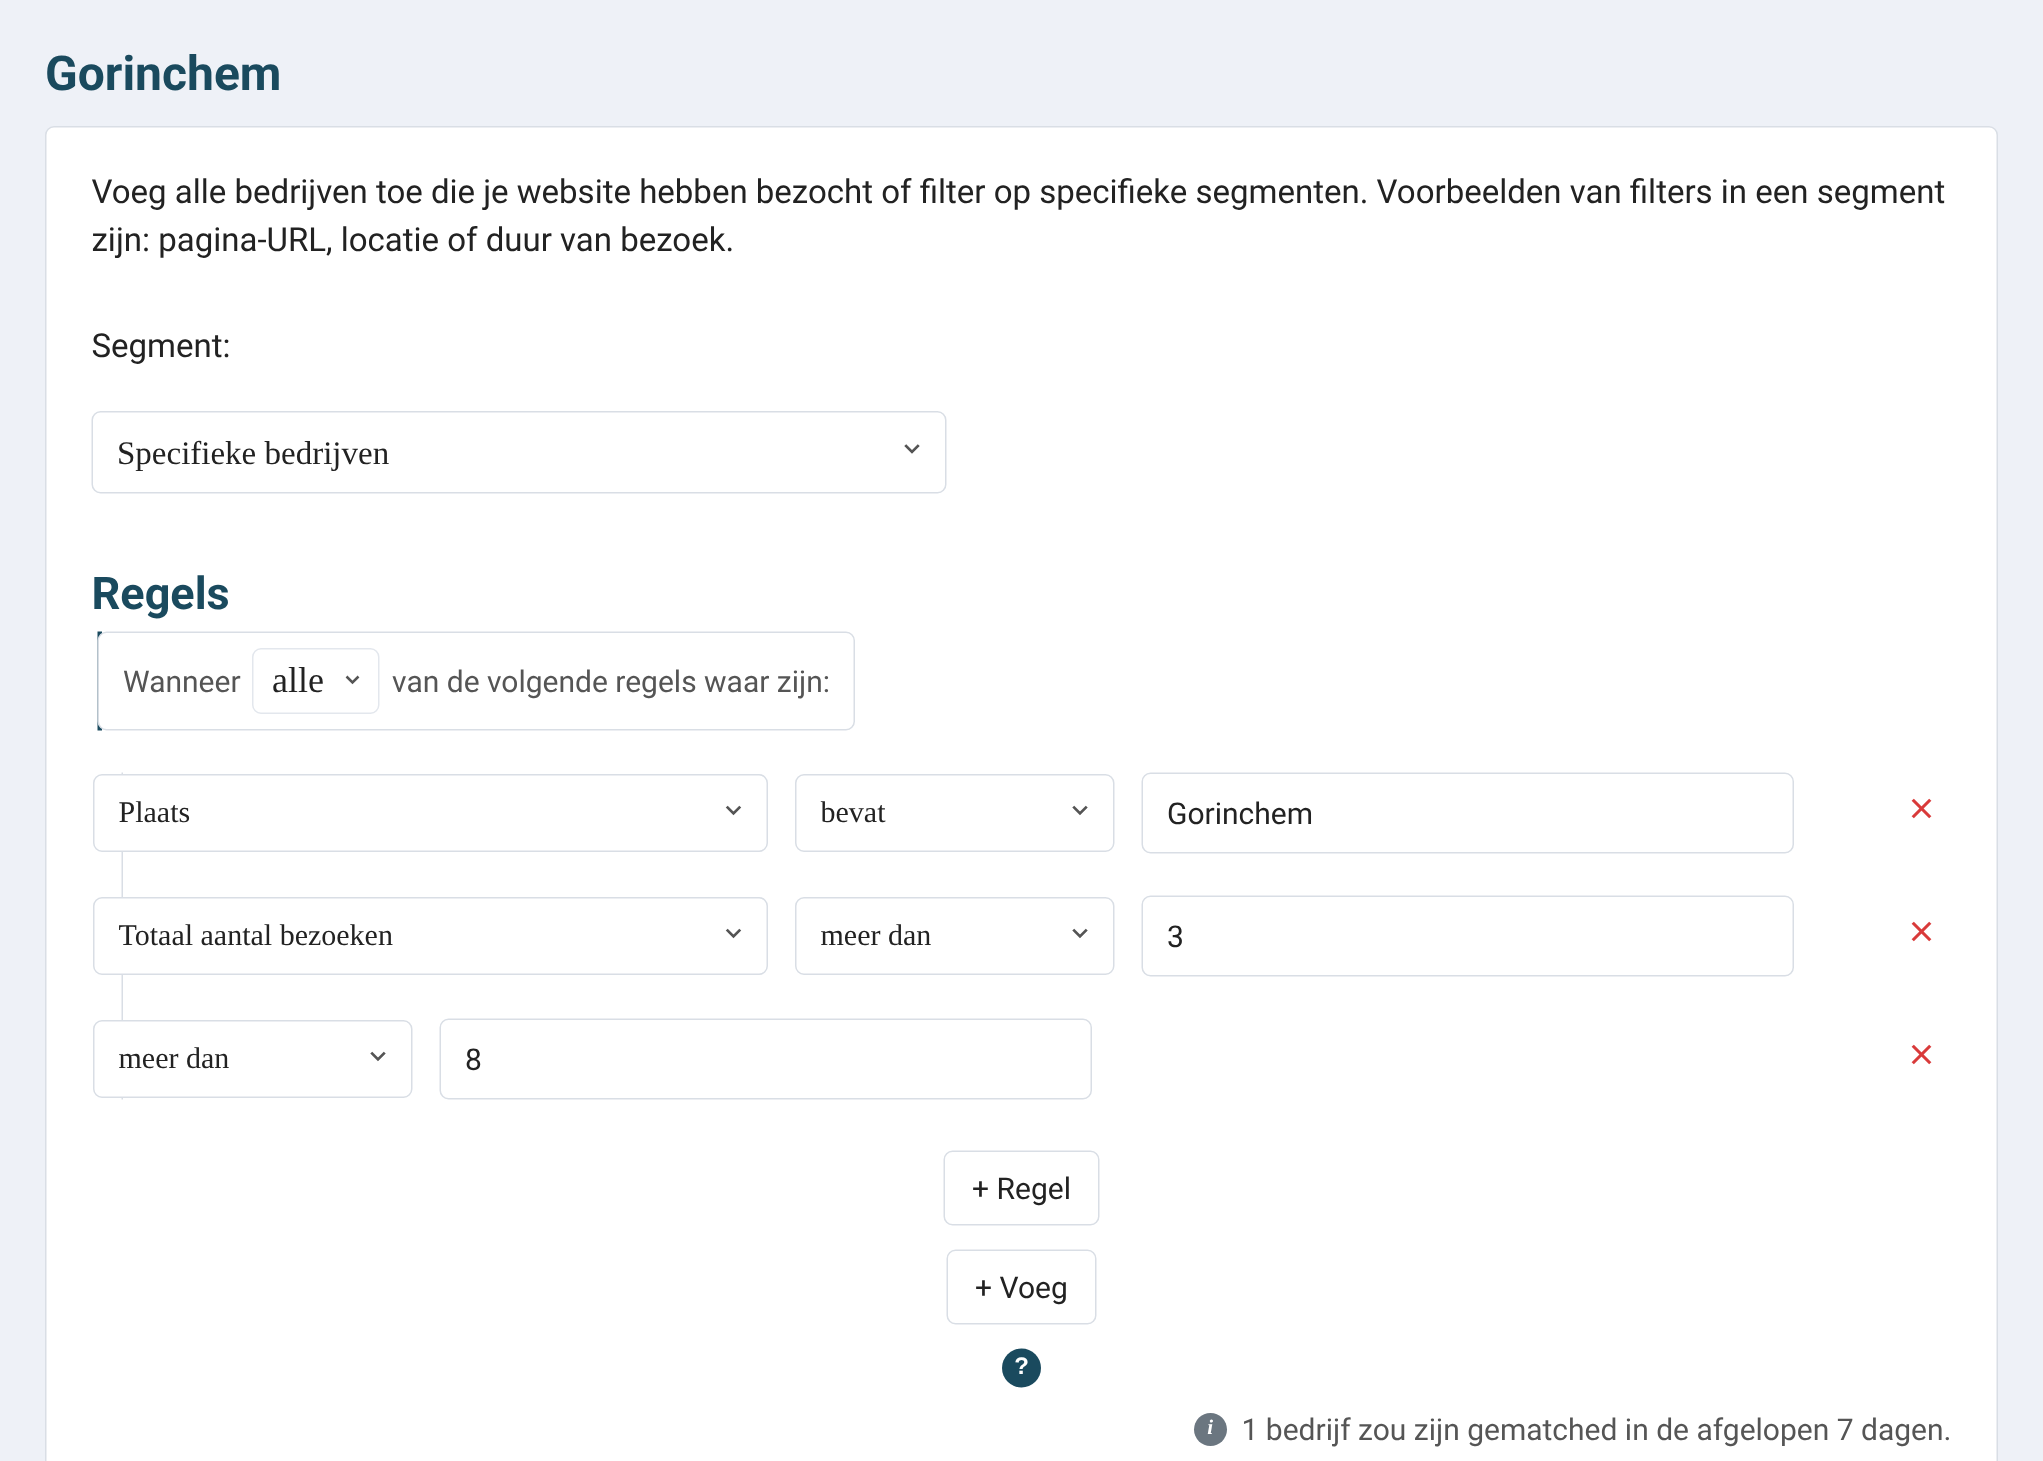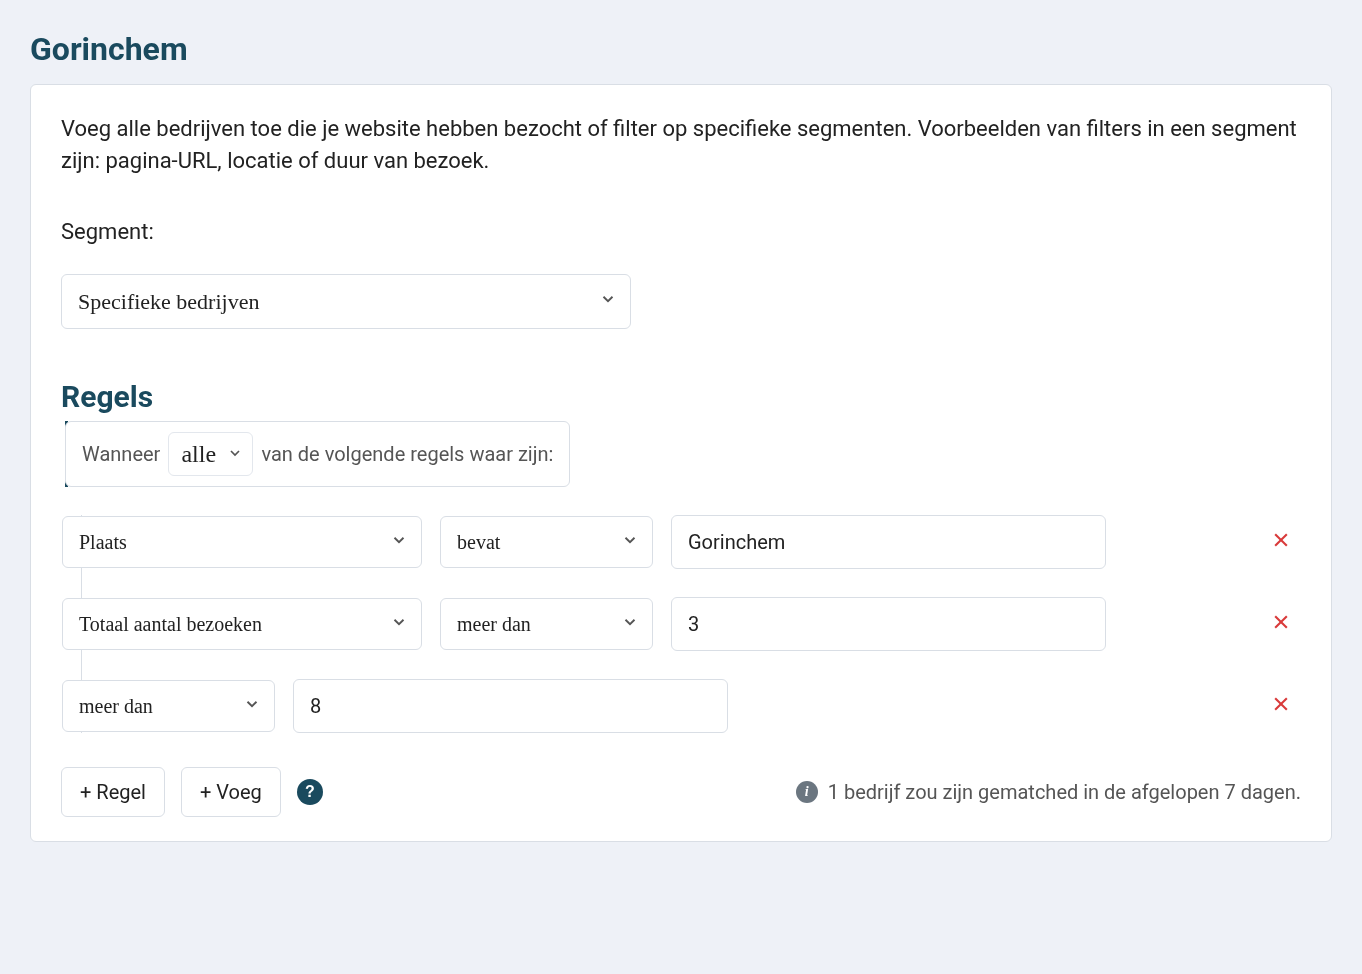--- a/index.html
+++ b/index.html
@@ -102,21 +102,21 @@
       padding-left: 0;
     }
     .rule-row {
       display: flex;
       align-items: center;
       gap: 18px;
       margin-top: 28px;
       margin-left: -20px;
     }
     .rule-row .select-wrap, .rule-row .text-input-wrap { position: relative; }
-    .field-select  { width: 360px; }
+    .field-select  { width: 450px; }
     .op-select     { width: 213px; }
     .value-input {
       background: #fff;
       border: 1px solid #d9dee5;
       border-radius: 6px;
       padding: 14px 16px;
       font-size: 20px;
       color: #222;
       width: 435px;
       font-family: inherit;
@@ -132,20 +132,21 @@
       margin-left: auto;
       margin-right: 6px;
     }
     .delete-btn svg { width: 20px; height: 20px; }
 
     .footer-row {
       display: flex;
       align-items: center;
       gap: 16px;
       margin-top: 34px;
+      flex-direction: column;
     }
     .outline-btn {
       display: inline-flex;
       align-items: center;
       gap: 8px;
       background: #fff;
       border: 1px solid #d9dee5;
       border-radius: 6px;
       padding: 12px 18px;
       font-size: 20px;

